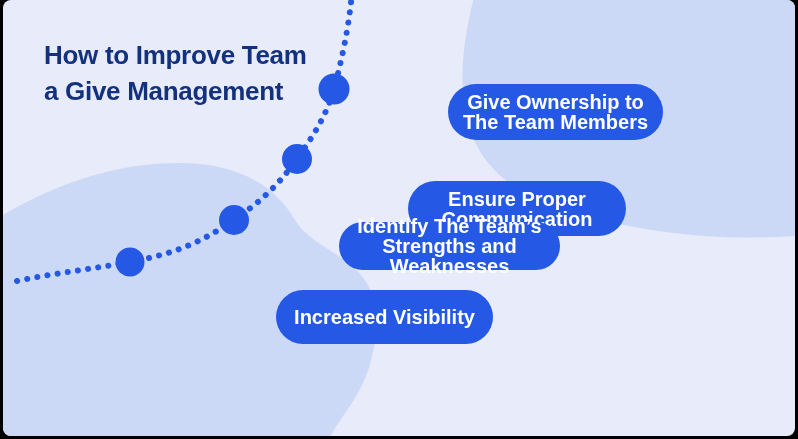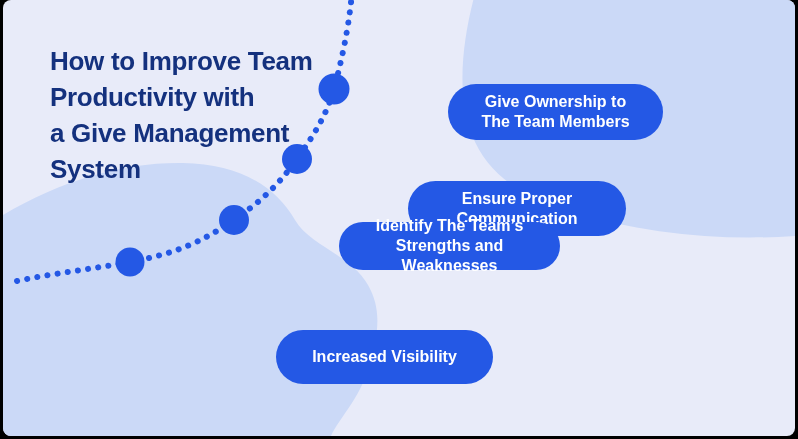--- a/index.html
+++ b/index.html
@@ -33,21 +33,21 @@
     stroke: var(--accent, #2458E5);
     stroke-width: 6;
     stroke-linecap: round;
     stroke-dasharray: 0.1 10.2;
   }
   .bigdot { fill: var(--accent, #2458E5); }
   .title {
     position: absolute;
     left: 30px;
     top: 26px;
-    margin: 17px;
+    margin: 11px;
     width: 330px;
     font-size: 26px;
     line-height: 36px;
     font-weight: 700;
     letter-spacing: -0.3px;
     color: var(--title-text, #14317E);
   }
   .title span { display: block; }
   .pill {
     position: absolute;
@@ -55,29 +55,29 @@
     background: var(--accent, #2458E5);
     display: flex;
     align-items: center;
     justify-content: center;
     box-sizing: border-box;
     padding: 4px 8px;
   }
   .pill-label {
     color: var(--pill-text, #FFFFFF);
     font-weight: 700;
-    font-size: 16px;
+    font-size: 20px;
     line-height: 20px;
     text-align: center;
     white-space: pre-line;
   }
   .pill-1 { left: 445px; top: 84px;  width: 215px; height: 56px; }
   .pill-2 { left: 405px; top: 153px; width: 218px; height: 55px; margin-top: 28px; }
   .pill-3 { left: 336px; top: 222px; width: 221px; height: 48px; }
-  .pill-4 { left: 273px; top: 290px; width: 217px; height: 54px; margin-top: 40px; }
+  .pill-4 { left: 273px; top: 290px; width: 217px; height: 54px; }
 </style>
 </head>
 <body>
 
 <div class="card">
 
   <svg class="decor" viewBox="0 0 792 436" preserveAspectRatio="none">
 
     <path class="blob" d="M0,215 C60,180 120,162 180,163 C235,164 272,185 292,220
          C306,245 348,255 365,285 C378,308 376,330 368,360
@@ -93,23 +93,21 @@
          C338,63 346,28 349,-8"></path>
 
     <circle class="bigdot" cx="127" cy="262" r="14.5"></circle>
     <circle class="bigdot" cx="231" cy="220" r="15"></circle>
     <circle class="bigdot" cx="294" cy="159" r="15"></circle>
     <circle class="bigdot" cx="331" cy="89" r="15.5"></circle>
   </svg>
 
   <h1 class="title">
     <span>How to Improve Team</span>
-    <span>Productivity with</span>
     <span>a Give Management</span>
-    <span>System</span>
   </h1>
 
   <div class="pill pill-1">
     <span class="pill-label">Give Ownership to
 The Team Members</span>
   </div>
 
   <div class="pill pill-2">
     <span class="pill-label">Ensure Proper
 Communication</span>

